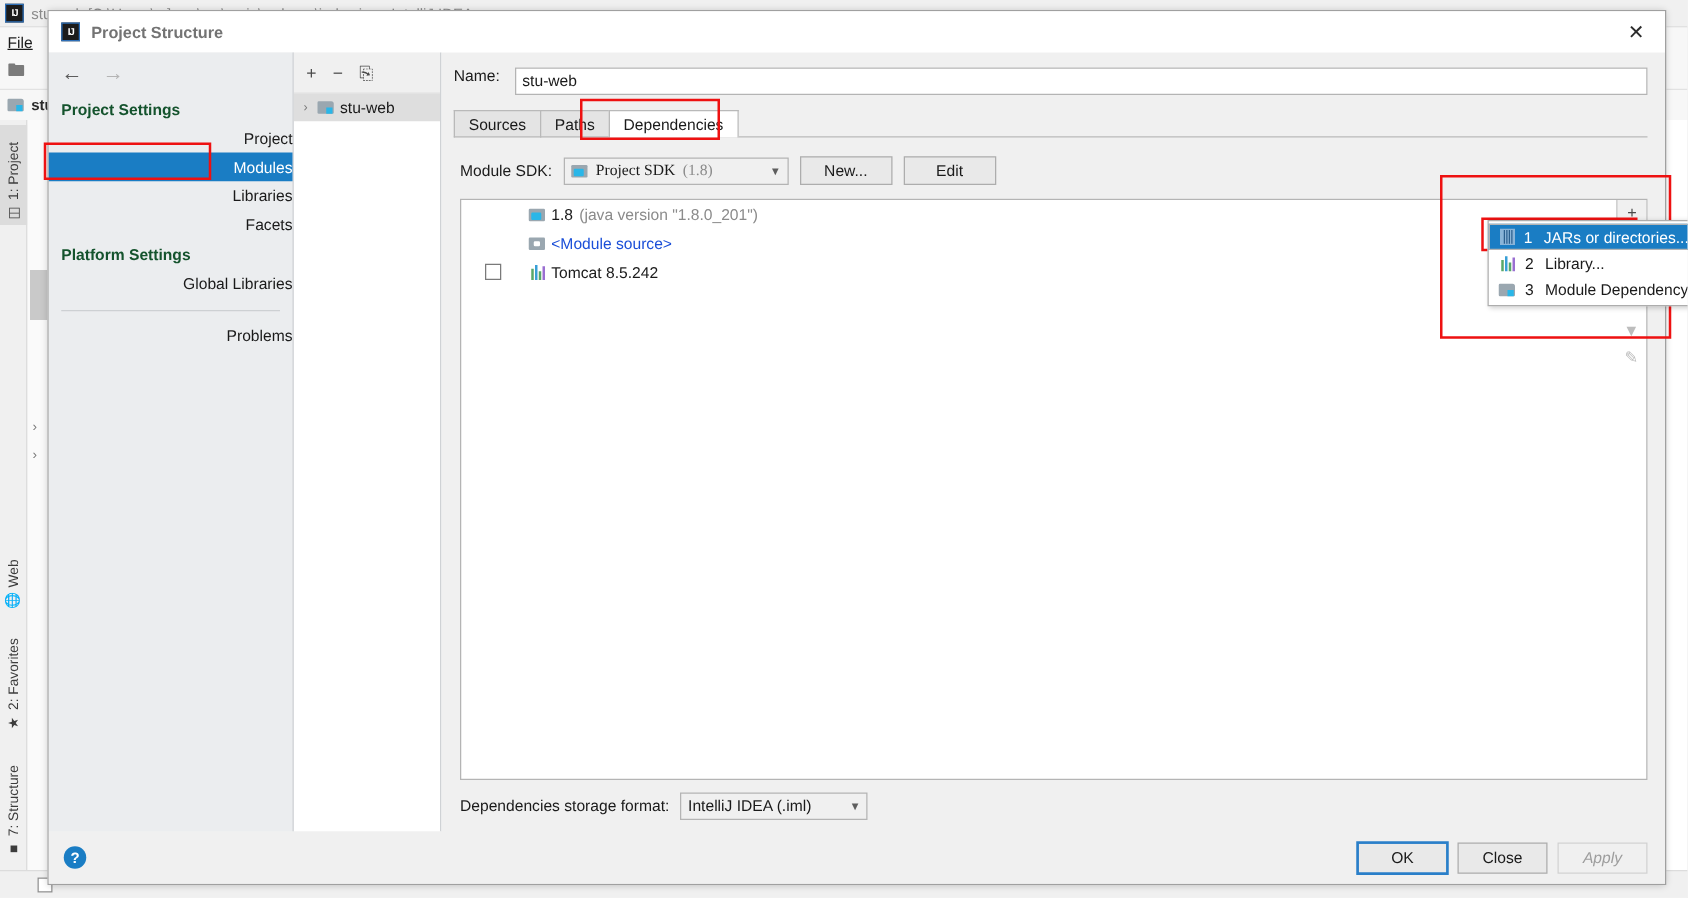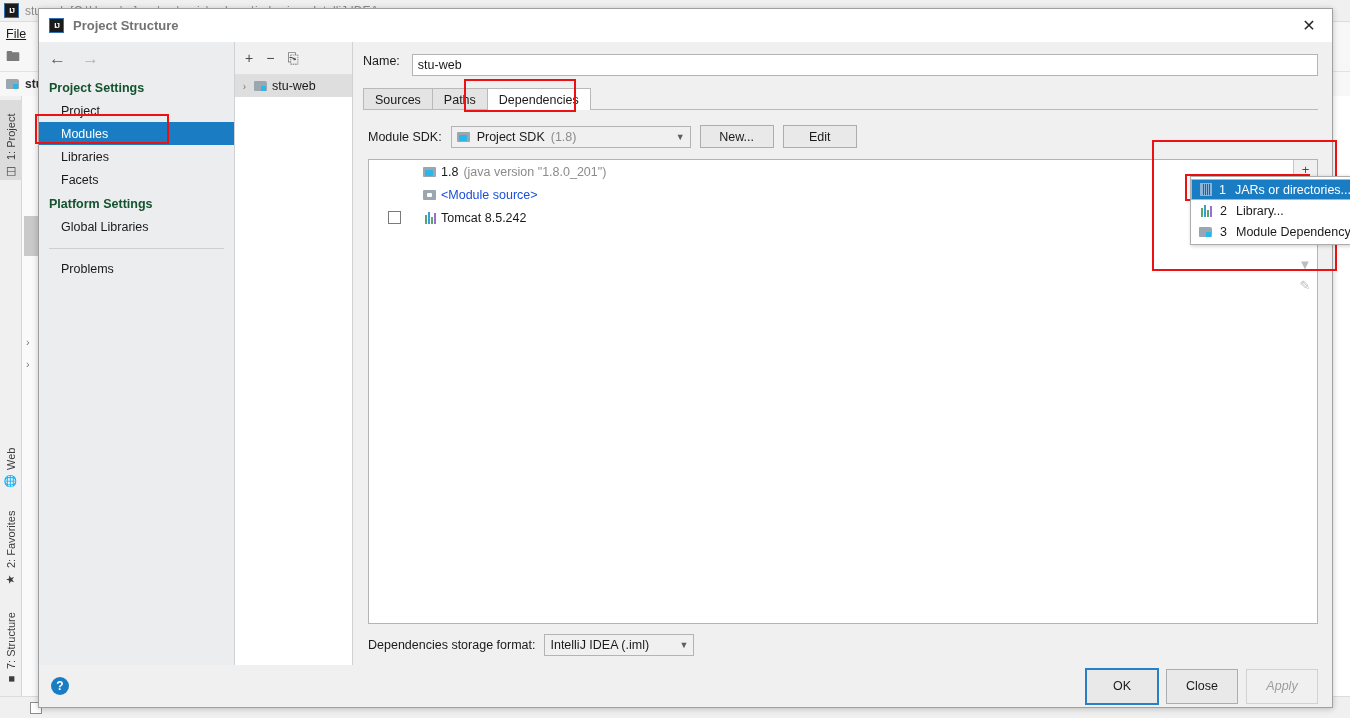--- a/index.html
+++ b/index.html
@@ -104,21 +104,21 @@
   }
   .side-nav { height:33px; display:flex; align-items:center; gap:16px; padding-left:10px; }
   .arrow { font-size:17px; color:#5c5c5c; cursor:pointer; }
   .arrow.dim { color:#b4b4b4; }
   .side-group {
     font-size:12.5px; font-weight:bold; color:#14532d;
     padding:6px 0 4px 10px;
   }
   .side-item {
     height:23px; display:flex; align-items:center;
-    padding-left:22px; font-size:12.5px; color:#1a1a1a; cursor:pointer;
+    padding-left:22px; font-size:12.5px; color:#1a1a1a; cursor:pointer;justify-content:flex-end;
   }
   .side-item.selected { background:#1a7dc4; color:#ffffff; }
   .side-sep { height:1px; background:#cdd0d3; margin:10px 10px 8px 10px; }
 
   
   .tree-col {
     width:118px; background:#ffffff; border-right:1px solid #cfd2d5;
     display:flex; flex-direction:column; flex:0 0 auto;
   }
   .tree-toolbar {
@@ -208,21 +208,21 @@
   .dlg-footer {
     height:42px; flex:0 0 auto; display:flex; align-items:center;
     padding:0 14px 0 12px; gap:8px; background:#f0f0f0;
   }
   .help-btn {
     width:18px; height:18px; border-radius:50%; background:#1a7dc4; color:#fff;
     font-size:12px; font-weight:bold; display:flex; align-items:center;
     justify-content:center; cursor:pointer;
   }
   .footer-spacer { flex:1 1 auto; }
-  .btn-dlg { min-width:72px; height:35px; }
+  .btn-dlg { min-width:72px; height:25px; }
   .btn-dlg.primary { outline:2px solid #2a7fc9; outline-offset:-1px; border-color:#2a7fc9; }
 
   
   .ico-sdk, .ico-folder, .ico-mod {
     width:14px; height:12px; position:relative; display:inline-block;
   }
   .ico-sdk::before {
     content:""; position:absolute; left:0; top:1px; width:13px; height:10px;
     background:#9aa7b0; border-radius:1px;
   }
@@ -396,21 +396,21 @@
           <span>Paths</span>
         </div>
         <div class="tab active">
           <span>Dependencies</span>
         </div>
       </div>
       <div class="tabs-rule"></div>
 
       <div class="sdk-row">
         <label>Module SDK:</label>
-        <div class="sel" style="width:240px;">
+        <div class="sel" style="width:180px;font-family:Liberation Serif, serif;">
           <span class="ico-sdk"></span>
           <span>Project SDK</span>
           <span class="muted">(1.8)</span>
           <span class="caret">▼</span>
         </div>
         <button class="btn">New...</button>
         <button class="btn">Edit</button>
       </div>
 
       <div class="table-wrap">

